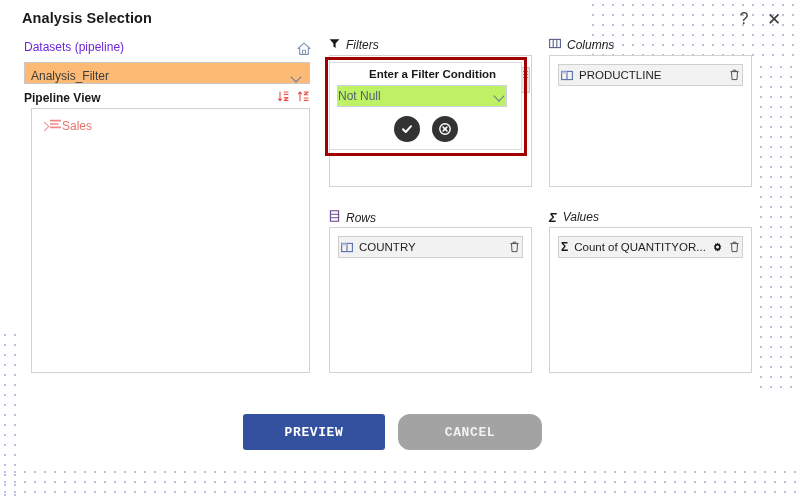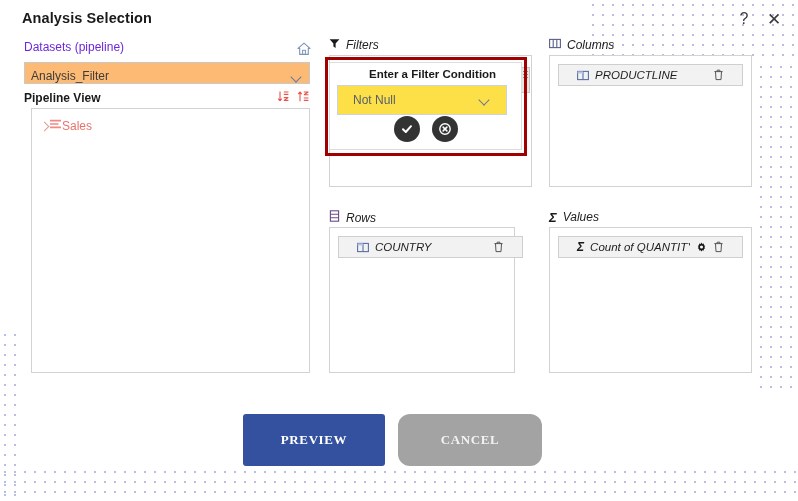--- a/index.html
+++ b/index.html
@@ -182,41 +182,40 @@
   }
 
   
   .lbl-filters  { left: 329px; top: 38px; }
   .box-filters  { left: 329px; top: 55px; width: 203px; height: 132px; }
 
   .lbl-columns  { left: 549px; top: 38px; }
   .box-columns  { left: 549px; top: 55px; width: 203px; height: 132px; }
 
   .lbl-rows     { left: 329px; top: 210px; }
-  .box-rows     { left: 329px; top: 227px; width: 186px; height: 146px; }
+  .box-rows     { left: 329px; top: 227px; width: 203px; height: 146px; }
 
   .lbl-values   { left: 549px; top: 210px; }
   .box-values   { left: 549px; top: 227px; width: 203px; height: 146px; }
 
   
   .chip {
     position: absolute;
     left: 8px;
     top: 8px;
     width: 185px;
     height: 22px;
     background: #f2f2f2;
     border: 1px solid #cfcfcf;
     box-sizing: border-box;
     display: flex;
     align-items: center;
     gap: 6px;
-    padding: 0 18px;
-    cursor: pointer;
-    font-style: italic;
+    padding: 0 2px;
+    cursor: pointer;
   }
   .chip .chip-text {
     flex: 1;
     font-size: 11.5px;
     color: #1e1e1e;
     overflow: hidden;
     white-space: nowrap;
   }
   .chip .act {
     flex: none;
@@ -244,27 +243,27 @@
     font-size: 11.5px;
     font-weight: bold;
     color: #1a1a1a;
     margin-left: 32px;
   }
   .fp-select {
     position: absolute;
     left: 7px;
     top: 22px;
     width: 170px;
-    height: 30px;
+    height: 22px;
     border: 1px solid #cbd3e0;
     box-sizing: border-box;
-    background: #fde047;
-    display: flex;
-    align-items: center;
-    padding: 0 15px;
+    background: #bef264;
+    display: flex;
+    align-items: center;
+    padding: 0 0;
     cursor: pointer;
   }
   .fp-select .val {
     flex: 1;
     font-size: 12px;
     color: #555e6e;
   }
   .fp-actions {
     position: absolute;
     left: 0;
@@ -312,29 +311,29 @@
     position: absolute;
     left: 1px; top: 3px;
     width: 5px; height: 9px;
     background: repeating-linear-gradient(#8d8d8d 0 1px, transparent 1px 3px);
   }
 
   
   .btn {
     position: absolute;
     top: 414px;
-    height: 52px;
+    height: 36px;
     border: none;
     border-radius: 3px;
     color: #ffffff;
     font-size: 13px;
     font-weight: bold;
     letter-spacing: .6px;
     cursor: pointer;
-    font-family: Liberation Serif, serif;
+    font-family: Liberation Mono, monospace;
   }
   .btn-preview {
     left: 243px;
     width: 142px;
     background: #33519e;
   }
   .btn-cancel {
     left: 398px;
     width: 144px;
     background: #a3a3a3;

